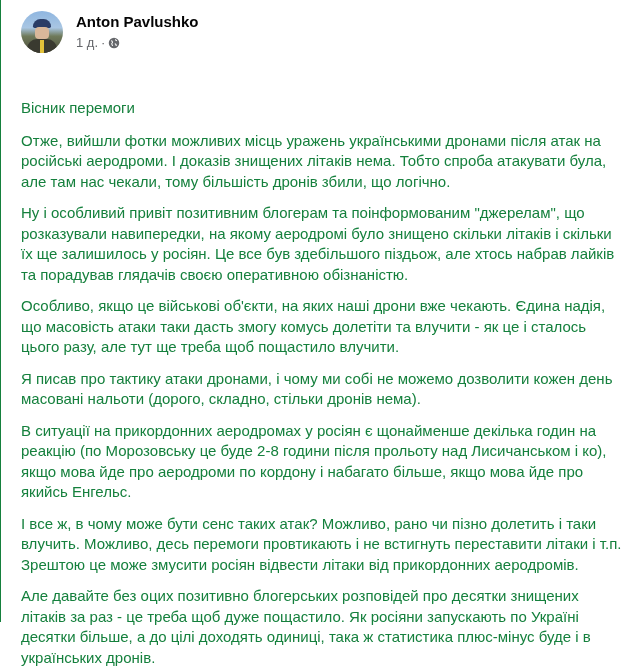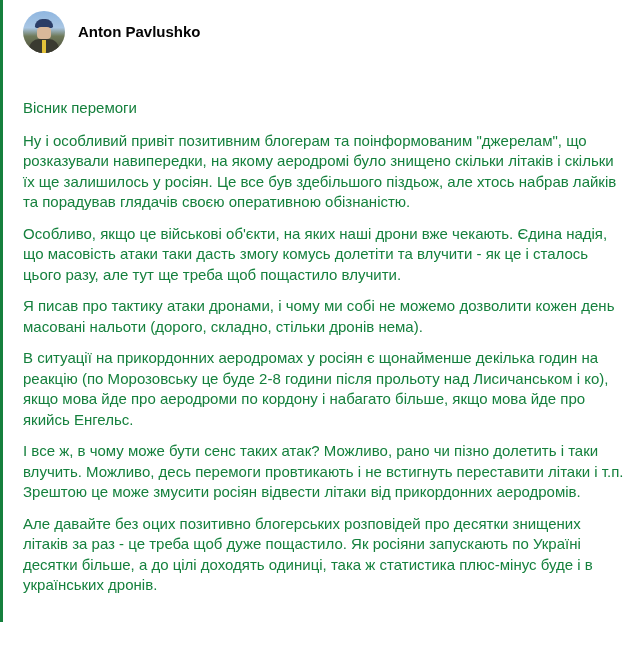--- a/index.html
+++ b/index.html
@@ -1,17 +1,17 @@
 <!DOCTYPE html>
 <html><head>
 <meta charset="utf-8">
 <style>
   html, body { margin:0; padding:0; background:#ffffff; }
   body { width:640px; height:670px; overflow:hidden; font-family:"Liberation Sans", sans-serif; color:#050505; }
-  .card { position:relative; width:640px; height:622px; background:#fff; border-left:3px solid #15803d; box-sizing:border-box;text-decoration:underline; }
+  .card { position:relative; width:640px; height:622px; background:#fff; border-left:1px solid #15803d; box-sizing:border-box;text-decoration:underline; }
   .header { position:absolute; left:20px; top:11px; display:flex; align-items:center; }
   .avatar { width:42px; height:42px; border-radius:50%; overflow:hidden; position:relative;
     background:linear-gradient(180deg,#8fb6e0 0%,#a9c6e3 40%,#6f7a5a 60%,#4a4a3a 100%); }
   .avatar .cap { position:absolute; left:12px; top:8px; width:18px; height:9px; background:#2b3d66; border-radius:9px 9px 2px 2px; }
   .avatar .face { position:absolute; left:14px; top:16px; width:14px; height:12px; background:#d9b89a; border-radius:4px; }
   .avatar .body { position:absolute; left:6px; top:28px; width:30px; height:16px; background:#3a3a30; border-radius:10px 10px 0 0; }
   .avatar .stripe { position:absolute; left:19px; top:29px; width:4px; height:14px; background:#e3c23a; }
   .meta { margin-left:13px; }
   .name { font-weight:bold; font-size:15px; line-height:18px; color:#050505; }
   .time { font-size:13px; color:#65676b; line-height:16px; margin-top:4px; display:flex; align-items:center; }
@@ -27,25 +27,34 @@
 <div class="card">
   <div class="header">
     <div class="avatar">
       <div class="cap"></div>
       <div class="face"></div>
       <div class="body"></div>
       <div class="stripe"></div>
     </div>
     <div class="meta">
       <div class="name">Anton Pavlushko</div>
+      <div class="time">
+        <span>1 д.</span>
+        <span class="dot">·</span>
+        <svg class="globe" viewBox="0 0 16 16">
+          <circle cx="8" cy="8" r="7" fill="#65676b"></circle>
+          <path d="M4 5c1 0 2 1 2 2s-1 1-1 2 1 2 1 3M10 3c0 1 1 2 2 2M9 9c1 0 2 1 2 3" stroke="#fff" stroke-width="1.4" fill="none"></path>
+        </svg>
+      </div>
     </div>
   </div>
 
   <div class="content">
     <p class="title">Вісник перемоги</p>
+    <p>Отже, вийшли фотки можливих місць уражень українськими дронами після атак на російські аеродроми. І доказів знищених літаків нема. Тобто спроба атакувати була, але там нас чекали, тому більшість дронів збили, що логічно.</p>
     <p>Ну і особливий привіт позитивним блогерам та поінформованим "джерелам", що розказували навипередки, на якому аеродромі було знищено скільки літаків і скільки їх ще залишилось у росіян. Це все був здебільшого піздьож, але хтось набрав лайків та порадував глядачів своєю оперативною обізнаністю.</p>
     <p>Особливо, якщо це військові об'єкти, на яких наші дрони вже чекають. Єдина надія, що масовість атаки таки дасть змогу комусь долетіти та влучити - як це і сталось цього разу, але тут ще треба щоб пощастило влучити.</p>
     <p>Я писав про тактику атаки дронами, і чому ми собі не можемо дозволити кожен день масовані нальоти (дорого, складно, стільки дронів нема).</p>
     <p>В ситуації на прикордонних аеродромах у росіян є щонайменше декілька годин на реакцію (по Морозовську це буде 2-8 години після прольоту над Лисичанськом і ко), якщо мова йде про аеродроми по кордону і набагато більше, якщо мова йде про якийсь Енгельс.</p>
     <p>І все ж, в чому може бути сенс таких атак? Можливо, рано чи пізно долетить і таки влучить. Можливо, десь перемоги провтикають і не встигнуть переставити літаки і т.п. Зрештою це може змусити росіян відвести літаки від прикордонних аеродромів.</p>
     <p>Але давайте без оцих позитивно блогерських розповідей про десятки знищених літаків за раз - це треба щоб дуже пощастило. Як росіяни запускають по Україні десятки більше, а до цілі доходять одиниці, така ж статистика плюс-мінус буде і в українських дронів.</p>
   </div>
 </div>
 
 </body></html>

